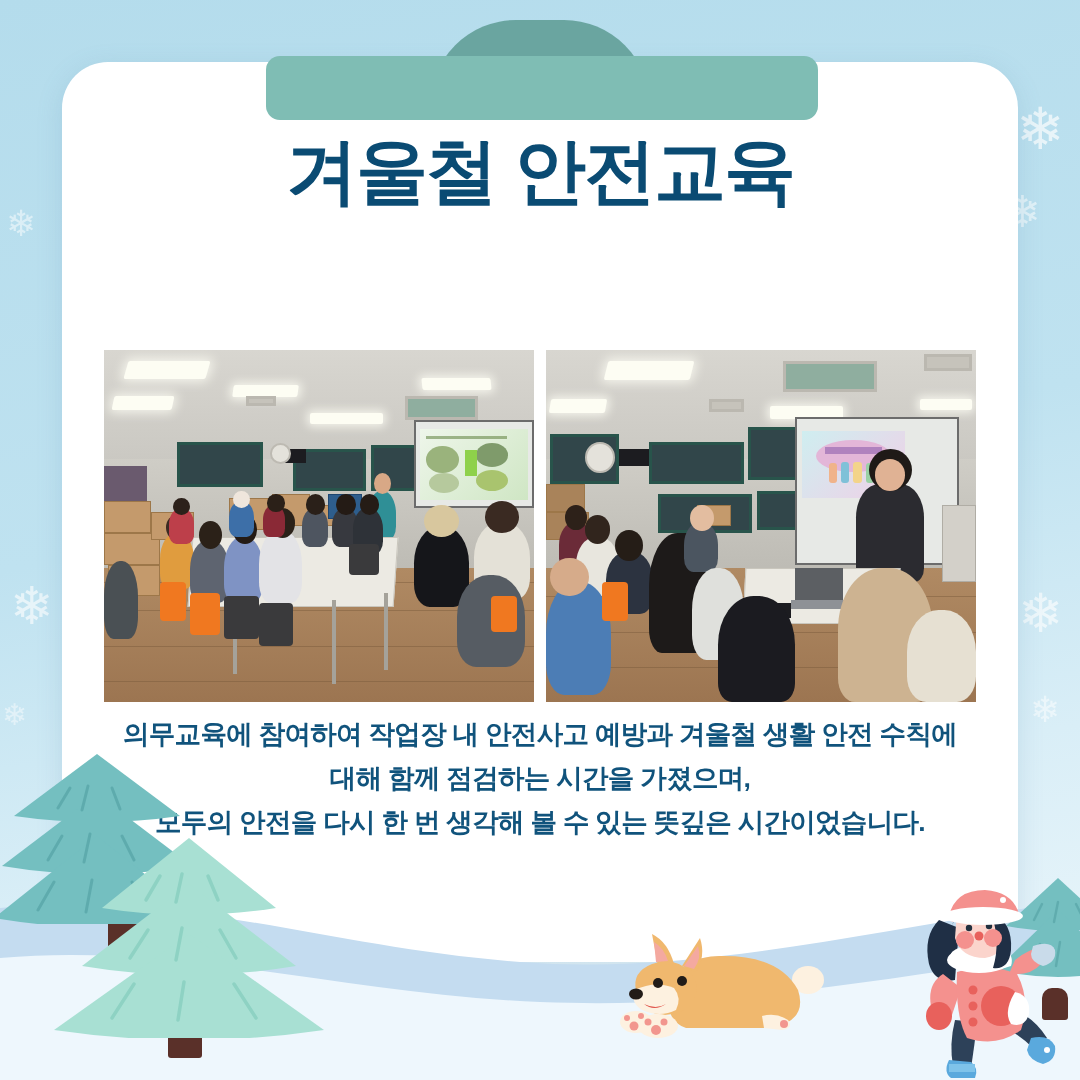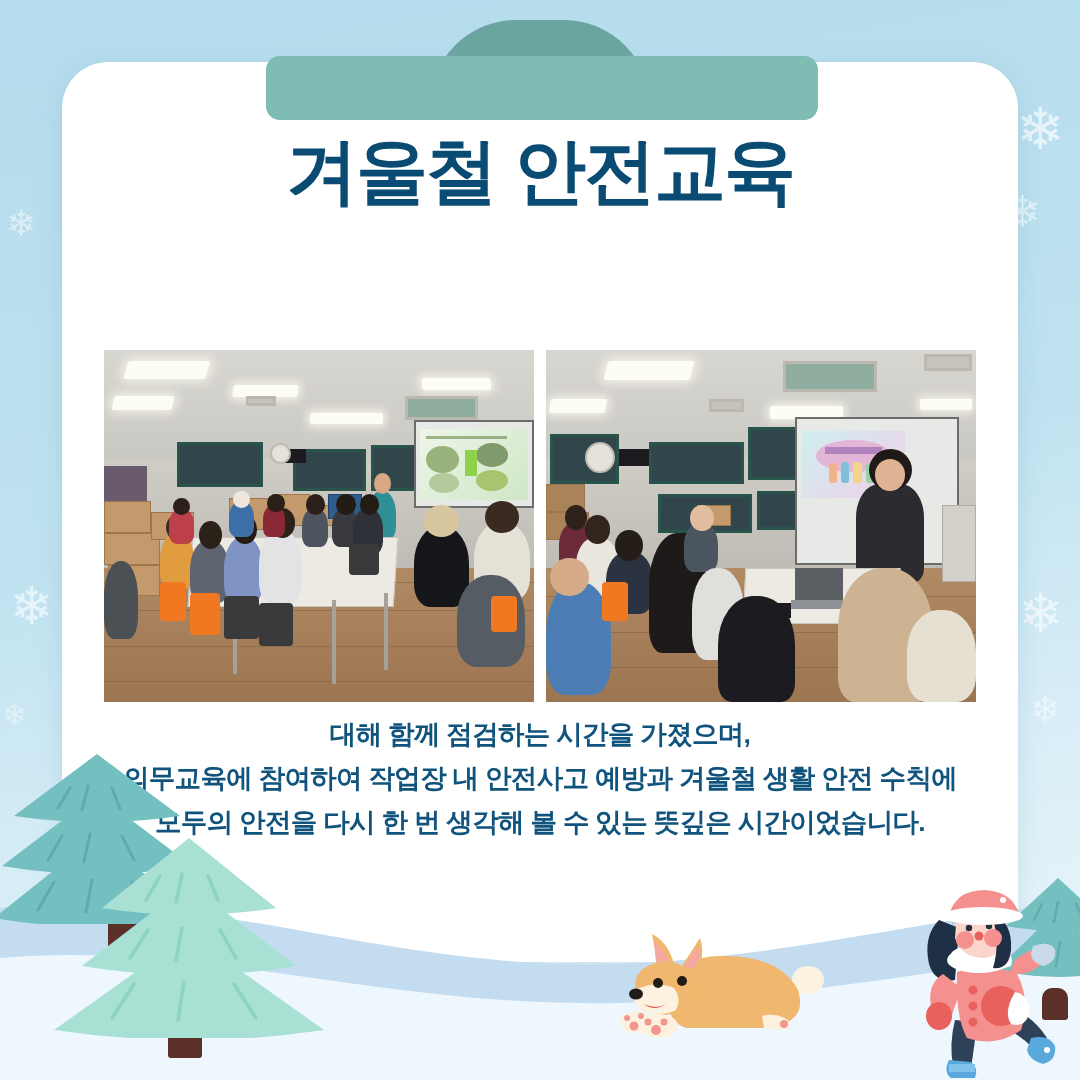--- a/index.html
+++ b/index.html
@@ -326,22 +326,22 @@
 
         <div class="person" style="left:68%;top:62%;width:22%;height:38%;background:#cdb391;border-radius:46% 46% 18% 18%;"></div>
         <div class="person" style="left:84%;top:74%;width:16%;height:26%;background:#e6e0d2;"></div>
 
         <div class="chair-o" style="left:13%;top:66%;width:6%;height:11%;"></div>
       </div>
     </div>
   </div>
 
   <div id="body-text">
+    <p>의무교육에 참여하여  작업장 내 안전사고 예방과 겨울철 생활 안전 수칙에</p>
     <p>대해 함께 점검하는 시간을 가졌으며,</p>
-    <p>의무교육에 참여하여  작업장 내 안전사고 예방과 겨울철 생활 안전 수칙에</p>
     <p>모두의 안전을 다시 한 번 생각해 볼 수 있는 뜻깊은 시간이었습니다.</p>
   </div>
 
   <svg id="snowband" viewBox="0 0 1080 210" preserveAspectRatio="none">
     <path d="M0,38 C180,20 330,78 520,92 C700,106 880,58 1080,30 L1080,210 L0,210 Z" fill="#c4dcf0"></path>
     <path d="M0,88 C180,72 340,124 540,132 C740,140 900,104 1080,82 L1080,210 L0,210 Z" fill="#eef7fd"></path>
   </svg>
 
   <div class="trunk" style="left:108px;top:906px;width:30px;height:44px;"></div>
   <svg class="tree" style="left:-8px;top:754px;width:210px;height:170px;" viewBox="0 0 210 170">

